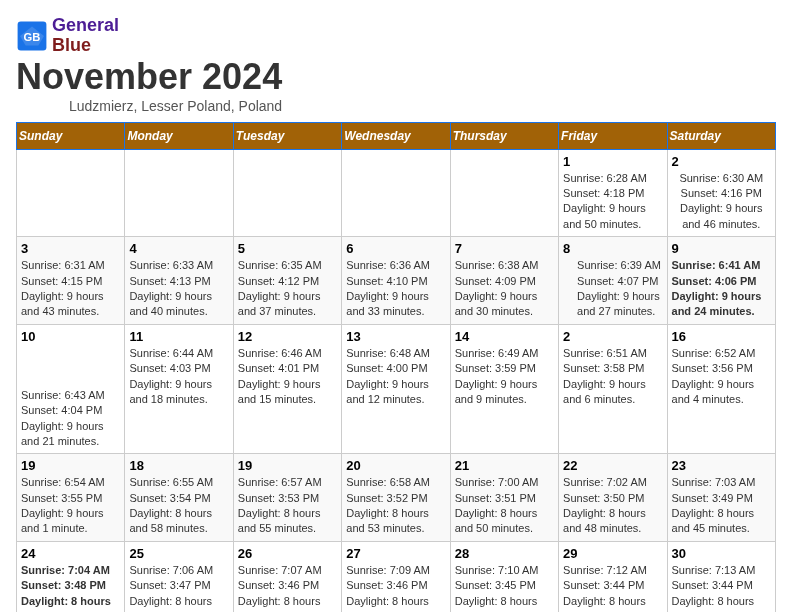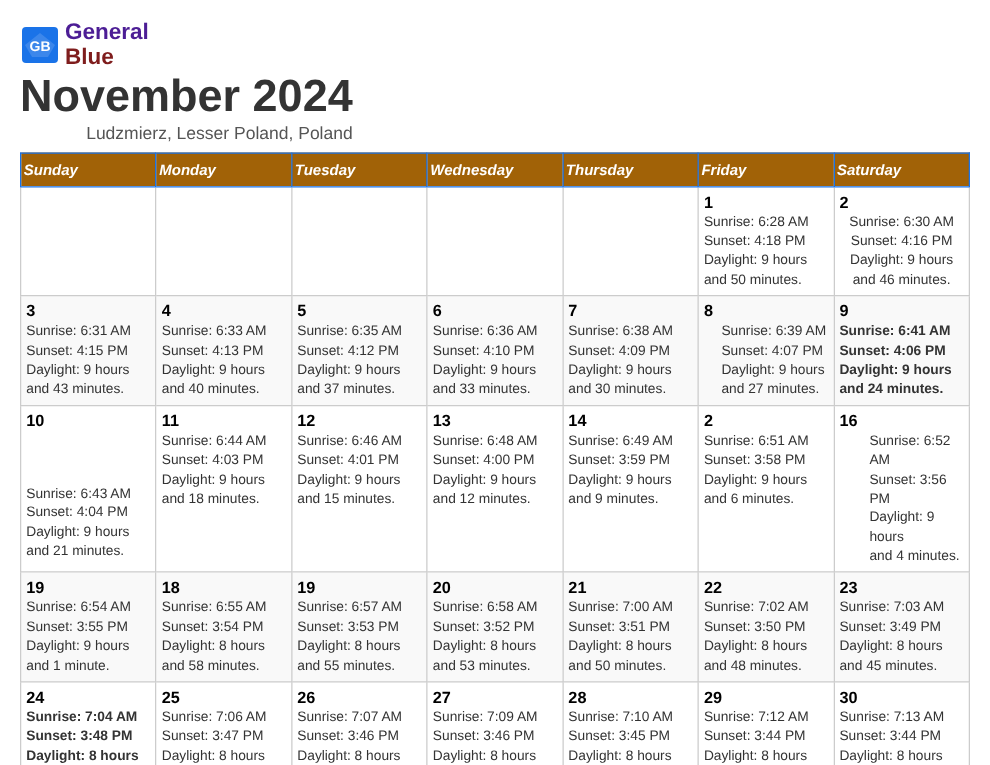--- a/index.html
+++ b/index.html
@@ -229,21 +229,21 @@
         </td>
         <td>
           <span class="day-num">2</span>
           <div class="day-info" style="white-space: pre-line;">Sunrise: 6:51 AM
 Sunset: 3:58 PM
 Daylight: 9 hours
 and 6 minutes.</div>
         </td>
         <td>
           <span class="day-num">16</span>
-          <div class="day-info" style="white-space: pre-line; margin-left: 24px;">Sunrise: 6:52 AM
+          <div class="day-info" style="white-space: pre-line;">Sunrise: 6:52 AM
 Sunset: 3:56 PM
 Daylight: 9 hours
 and 4 minutes.</div>
         </td>
       </tr>
       <tr>
         <td>
           <span class="day-num">19</span>
           <div class="day-info" style="white-space: pre-line;">Sunrise: 6:54 AM
 Sunset: 3:55 PM

